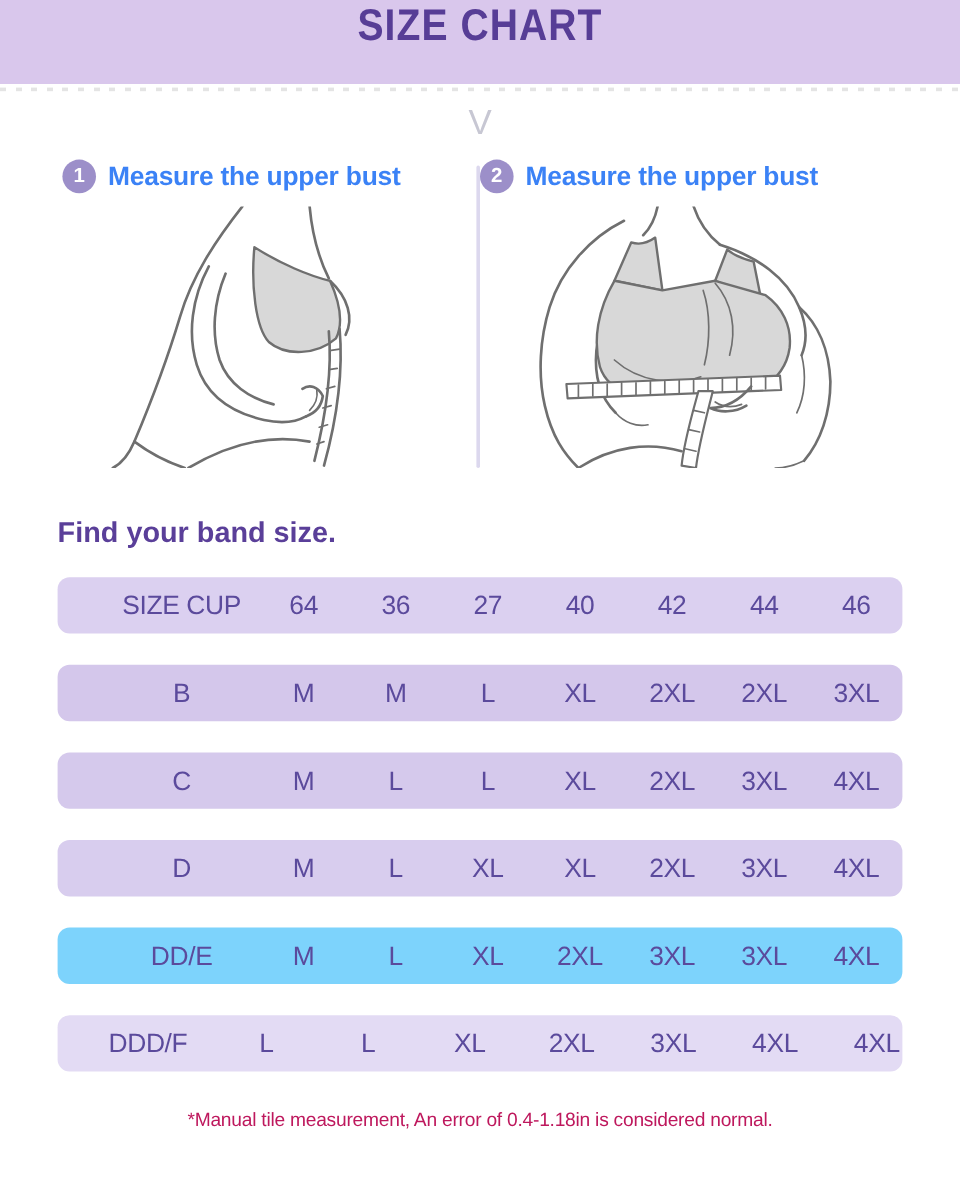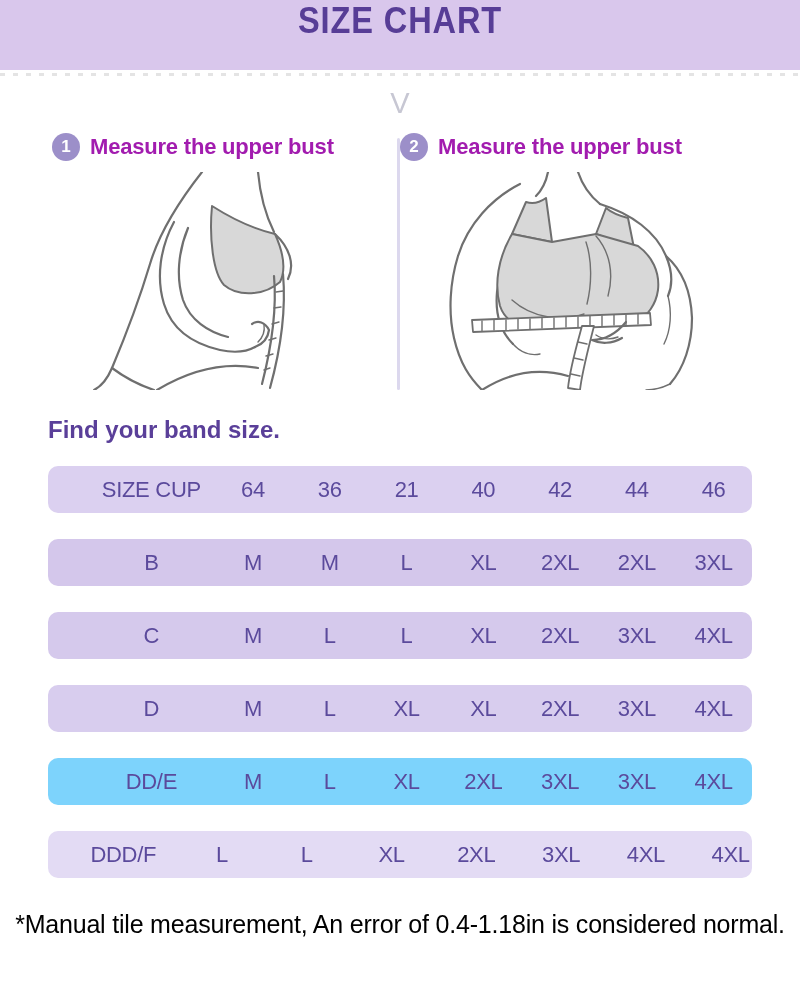--- a/index.html
+++ b/index.html
@@ -38,28 +38,28 @@
     background:#dcd8ee; border-radius:2px;
   }
   .step-head { display:flex; align-items:center; gap:10px; height:34px; }
   .step:nth-child(1) .step-head { padding-left:48px; }
   .step:nth-child(2) .step-head { padding-left:52px; }
   .badge {
     width:28px; height:28px; border-radius:50%; background:#9c8fc9;
     color:#ffffff; font-size:17px; font-weight:700;
     display:flex; align-items:center; justify-content:center; flex:0 0 28px;
   }
-  .step-label { font-size:22px; font-weight:600; color:#a21caf; letter-spacing:-.2px; }
+  .step-label { font-size:22px; font-weight:600; color:#3b82f6; letter-spacing:-.2px; }
   .figure { width:310px; height:218px; margin-top:8px; }
   .step:nth-child(1) .figure { margin-left:74px; }
   .step:nth-child(2) .figure { margin-left:62px; }
 
   
   .band-heading {
-    margin:22px 0 0 48px; font-size:24px; font-weight:700; color:#5a3f99;
+    margin:36px 0 0 48px; font-size:24px; font-weight:700; color:#5a3f99;
   }
 
   
   .size-table { margin:22px 48px 0 48px; }
   .trow {
     display:flex; align-items:center; height:47px; border-radius:10px;
     margin-bottom:26px; font-size:22px; color:#5b4a9c;
   }
   .trow:last-child { margin-bottom:0; }
   .trow:nth-child(1) { background:#dbd0f0; }
@@ -67,21 +67,21 @@
   .trow:nth-child(3) { background:#d5c9ec; }
   .trow:nth-child(4) { background:#d8cdee; }
   .trow:nth-child(5) { background:#7dd3fc; }
   .trow:nth-child(6) { background:#e3dbf4;gap:42px; }
   .tcell { flex:1 1 0; text-align:center; letter-spacing:-.3px; }
   .tcell.first { flex:1.65 1 0;padding-left:40px; }
 
   
   .footnote {
     margin-top:32px; text-align:center;
-    font-size:25px; color:#000000; letter-spacing:-.2px;
+    font-size:16px; color:#be185d; letter-spacing:-.2px;
   }
 
   
   .line { fill:none; stroke:#6f6f6f; stroke-width:2.2; stroke-linecap:round; stroke-linejoin:round; }
   .thin { fill:none; stroke:#6f6f6f; stroke-width:1.4; stroke-linecap:round; }
   .bra  { fill:#d8d8d8; stroke:#6f6f6f; stroke-width:2; stroke-linejoin:round; }
   .tape { fill:#ffffff; stroke:#6f6f6f; stroke-width:1.8; stroke-linejoin:round; }
 </style>
 </head>
 <body>
@@ -152,21 +152,21 @@
   </div>
 </section>
 
 <h2 class="band-heading">Find your band size.</h2>
 
 <section class="size-table">
   <div class="trow">
     <span class="tcell first">SIZE CUP</span>
     <span class="tcell">64</span>
     <span class="tcell">36</span>
-    <span class="tcell">21</span>
+    <span class="tcell">27</span>
     <span class="tcell">40</span>
     <span class="tcell">42</span>
     <span class="tcell">44</span>
     <span class="tcell">46</span>
   </div>
 
   <div class="trow">
     <span class="tcell first">B</span>
     <span class="tcell">M</span>
     <span class="tcell">M</span>

